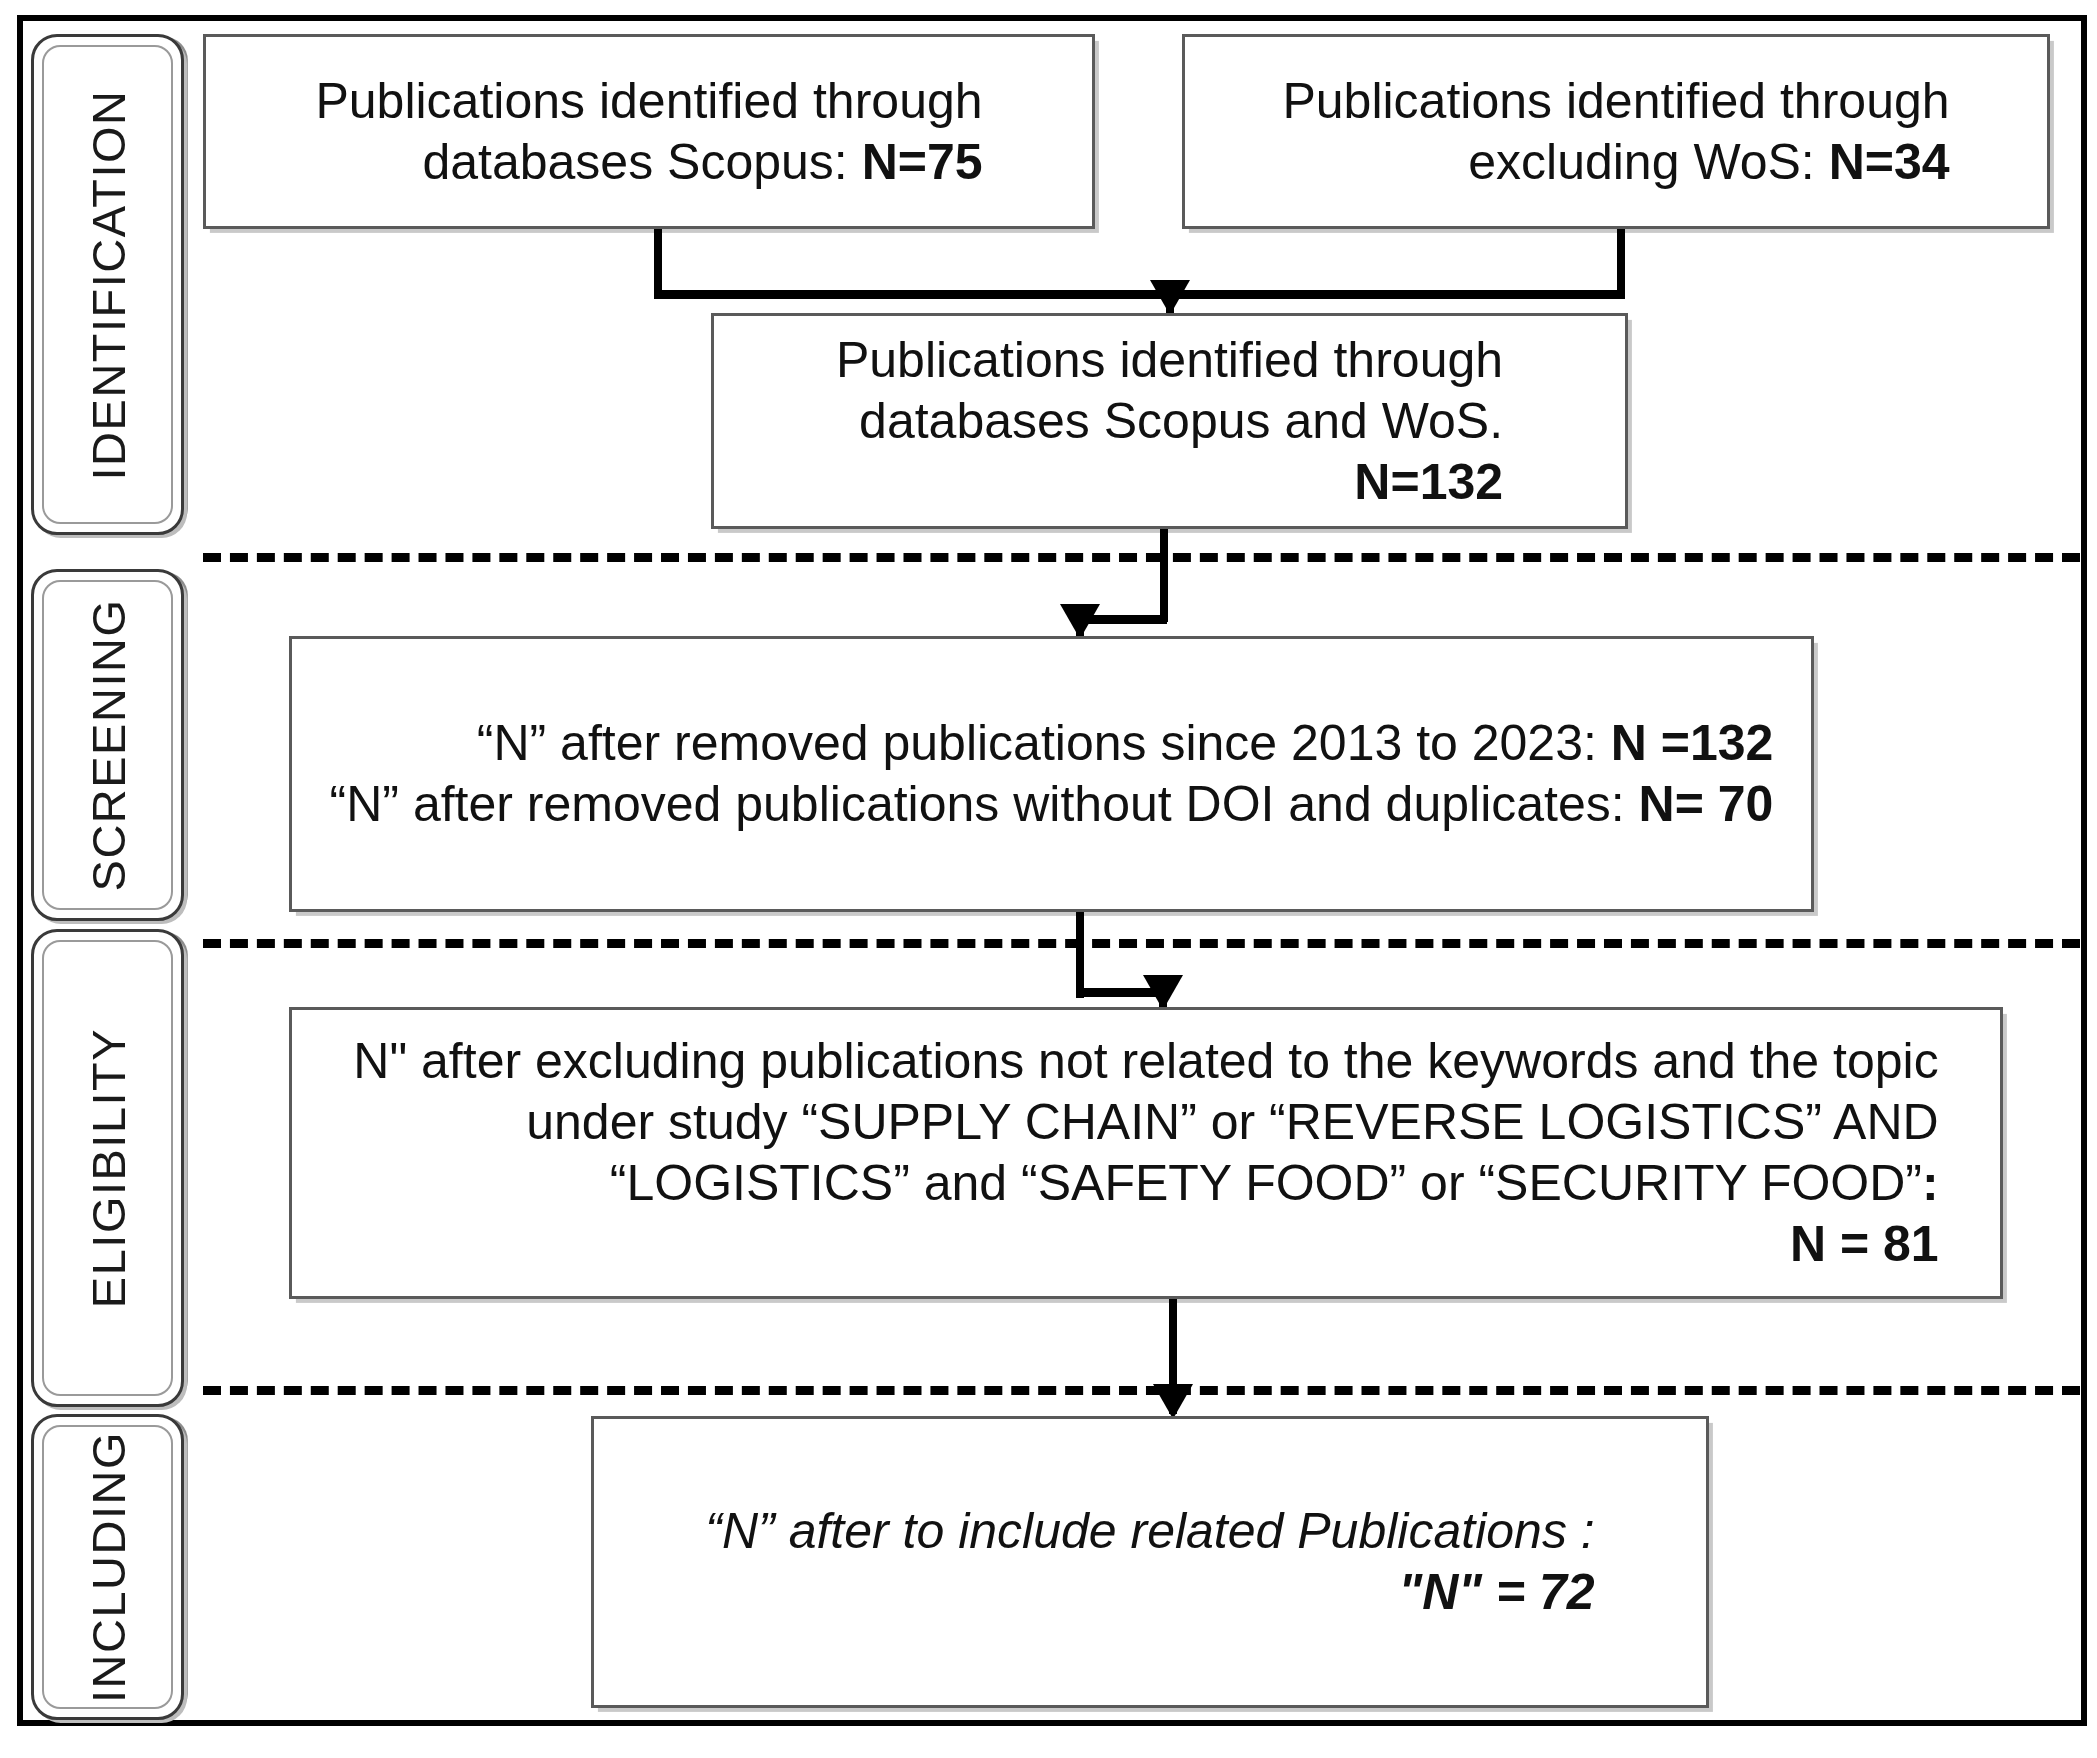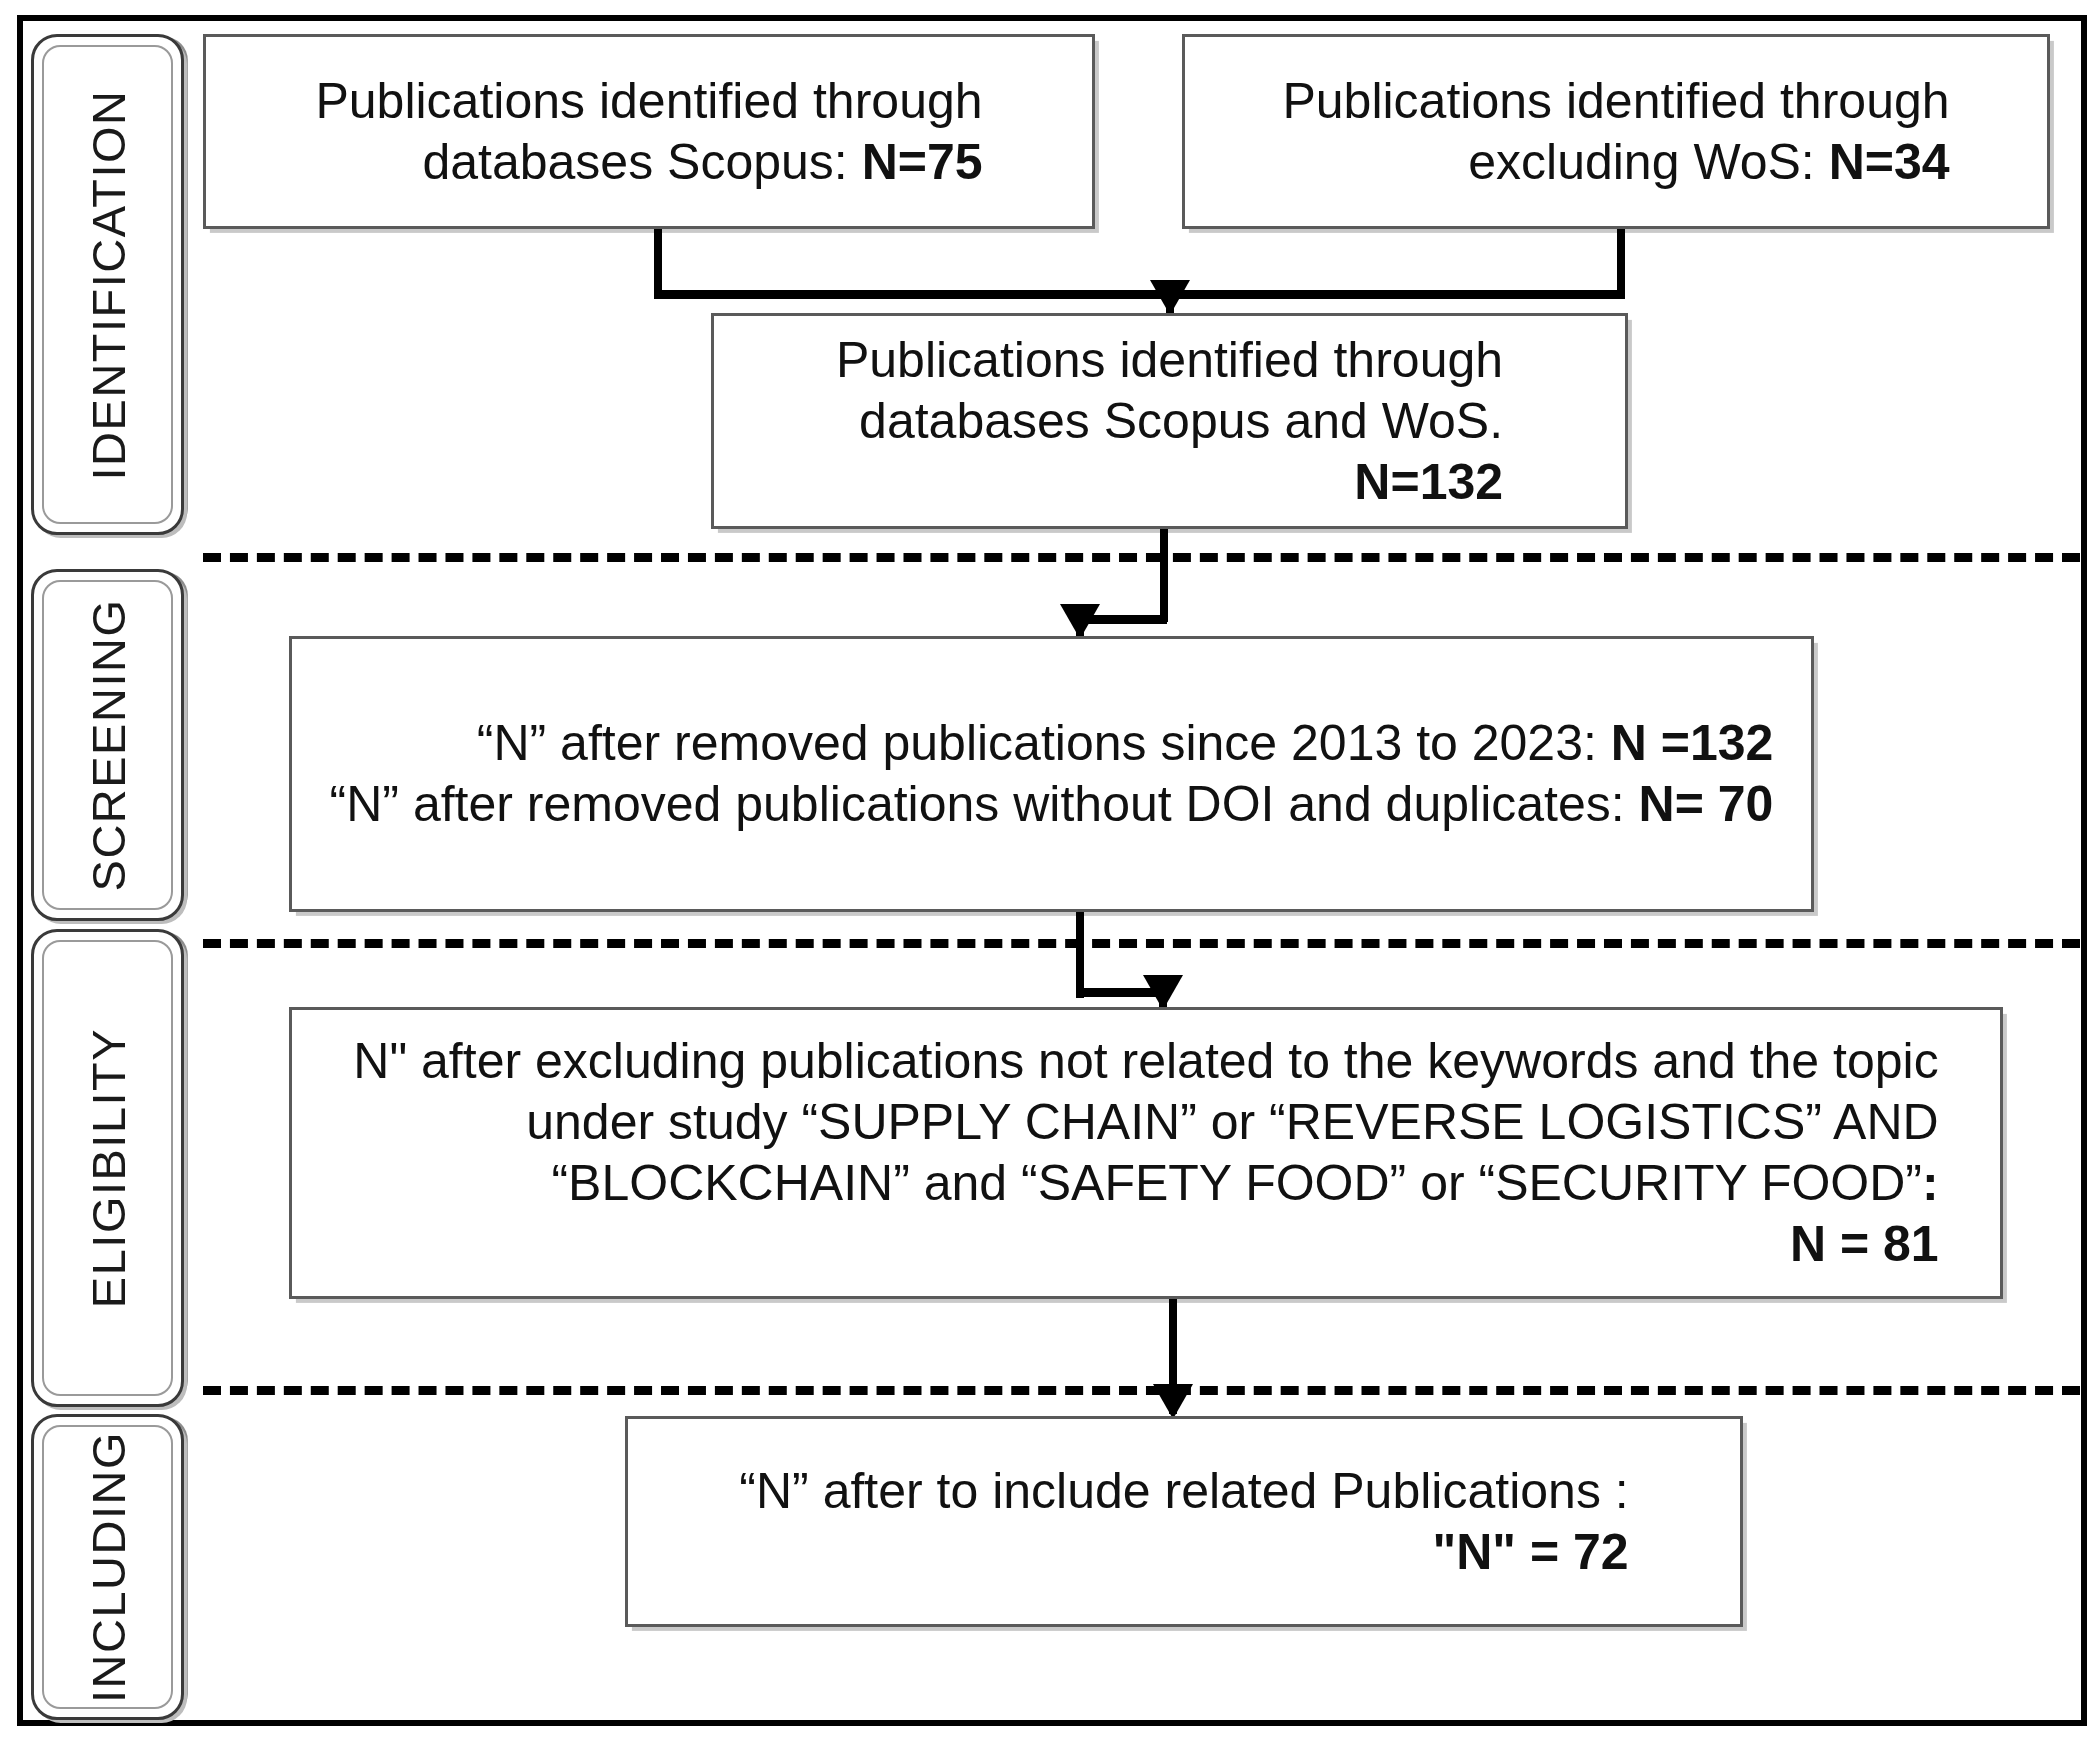--- a/index.html
+++ b/index.html
@@ -179,31 +179,31 @@
 
   <div class="conn conn-v" style="left:1076px; top:912px; height:86px;"></div>
   <div class="conn conn-h" style="left:1076px; top:988px; width:90px;"></div>
   <div class="conn conn-v" style="left:1159px; top:988px; height:29px;"></div>
   <div class="arrow-down" style="left:1143px; top:975px;"></div>
 
   <div class="node-box" style="left:289px; top:1007px; width:1714px; height:292px;">
     <div class="node-text">
       <span>N" after excluding publications not related to the keywords and the topic</span><br>
       <span>under study “SUPPLY CHAIN” or “REVERSE LOGISTICS” AND</span><br>
-      <span>“BLOCKCHAIN” and “SAFETY FOOD” or “SECURITY FOOD”</span><span class="b">:</span><br>
+      <span>“LOGISTICS” and “SAFETY FOOD” or “SECURITY FOOD”</span><span class="b">:</span><br>
       <span class="b">N = 81</span>
     </div>
   </div>
 
   <div class="dashed-sep" style="left:203px; top:1386px; width:1877px;"></div>
 
   <div class="conn conn-v" style="left:1169px; top:1299px; height:115px;"></div>
   <div class="arrow-down" style="left:1153px; top:1384px;"></div>
 
-  <div class="node-box" style="left:625px; top:1416px; width:1118px; height:211px;">
+  <div class="node-box" style="left:591px; top:1416px; width:1118px; height:292px;font-style:italic;">
     <div class="node-text">
       <span>“N” after to include related Publications :</span><br>
       <span class="b">"N" = 72</span>
     </div>
   </div>
 
 </div>
 
 
 </body></html>

